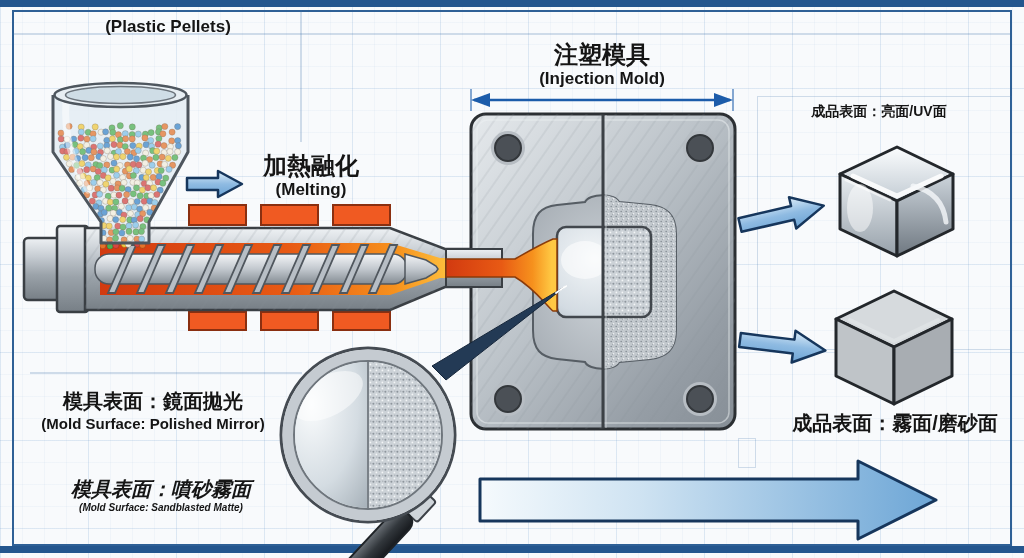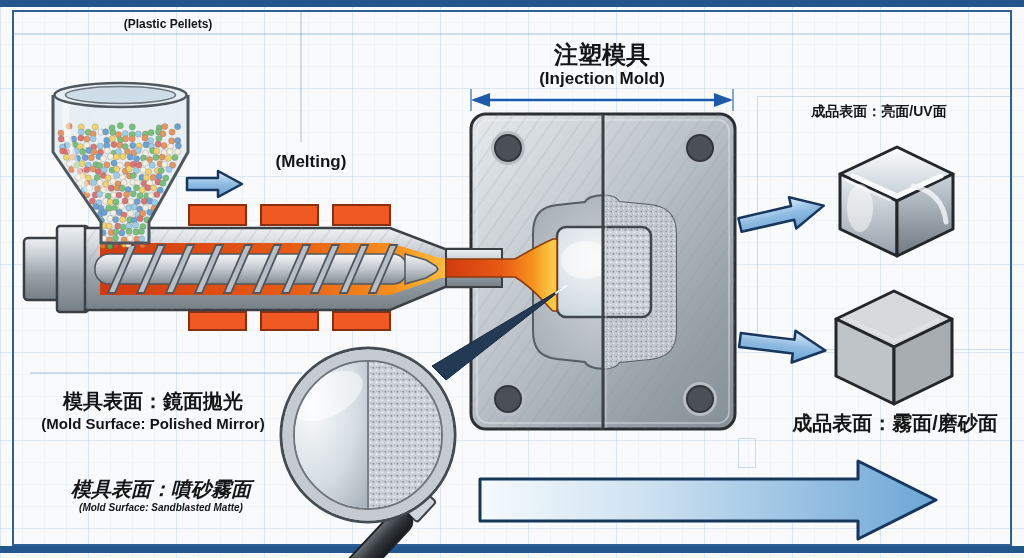--- a/index.html
+++ b/index.html
@@ -16,21 +16,21 @@
   }
   .strip{position:absolute;left:0;width:1024px;background:#24568e;z-index:2;}
   .strip.top{top:0;height:7px;}
   .strip.bottom{top:546px;height:7px;}
   .frame{position:absolute;left:12px;top:10px;width:996px;height:532px;border:2.5px solid #2e6096;z-index:1;}
   .bp{position:absolute;border:1px solid rgba(60,110,170,.22);z-index:1;}
   svg.art{position:absolute;left:0;top:0;z-index:2;}
   .lbl{position:absolute;text-align:center;font-weight:700;color:#151515;line-height:1.18;z-index:3;white-space:nowrap;}
   .lbl .zh{display:block;}
   .lbl .en{display:block;}
-  #lbl-pellets{left:58px;top:17px;width:220px;}     #lbl-pellets .zh{font-size:25px;} #lbl-pellets .en{font-size:12px;}
+  #lbl-pellets{left:58px;top:17px;width:220px;}     #lbl-pellets .zh{font-size:25px;} #lbl-pellets .en{font-size:17px;}
   #lbl-melting{left:236px;top:152px;width:150px;}   #lbl-melting .zh{font-size:24px;} #lbl-melting .en{font-size:17px;}
   #lbl-mold{left:492px;top:41px;width:220px;}       #lbl-mold .zh{font-size:24px;}    #lbl-mold .en{font-size:17px;}
   #lbl-glossy{left:760px;top:103px;width:238px;font-size:14px;}
   #lbl-matte{left:774px;top:412px;width:242px;font-size:20px;}
   #lbl-polished{left:26px;top:391px;width:254px;}   #lbl-polished .zh{font-size:20px;font-family:Liberation Mono, monospace;} #lbl-polished .en{font-size:15px;}
   #lbl-sandblast{left:20px;top:478px;width:282px;font-style:italic;}  #lbl-sandblast .zh{font-size:20px;} #lbl-sandblast .en{font-size:10px;}
   #lbl-equation{left:494px;top:486px;width:392px;font-size:24px;color:#1b3a5c;}
 </style>
 </head>
 <body>
@@ -532,20 +532,21 @@
       </g>
     </g>
 
     <polygon points="480,479 858,479 858,461 936,500 858,539 858,521 480,521" fill="url(#bigArr)" stroke="#16365c" stroke-width="3" stroke-linejoin="round"></polygon>
   </svg>
 
   <div class="lbl" id="lbl-pellets">
     <span class="en">(Plastic Pellets)</span>
   </div>
   <div class="lbl" id="lbl-melting">
+    <span class="zh">加熱融化</span>
     <span class="en">(Melting)</span>
   </div>
   <div class="lbl" id="lbl-mold">
     <span class="zh">注塑模具</span>
     <span class="en">(Injection Mold)</span>
   </div>
   <div class="lbl" id="lbl-glossy">成品表面：亮面/UV面</div>
   <div class="lbl" id="lbl-matte">成品表面：霧面/磨砂面</div>
   <div class="lbl" id="lbl-polished">
     <span class="zh">模具表面：鏡面拋光</span>

